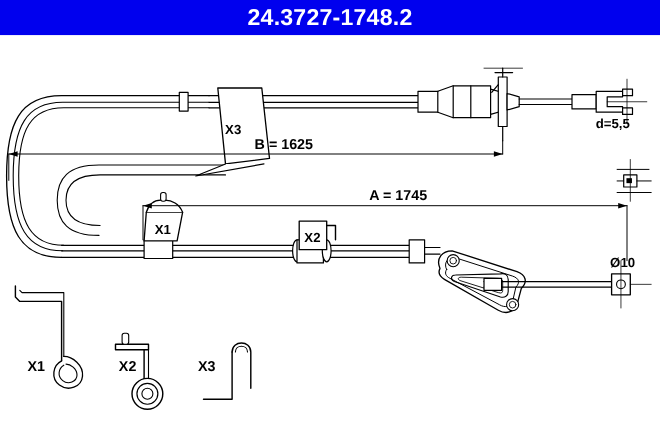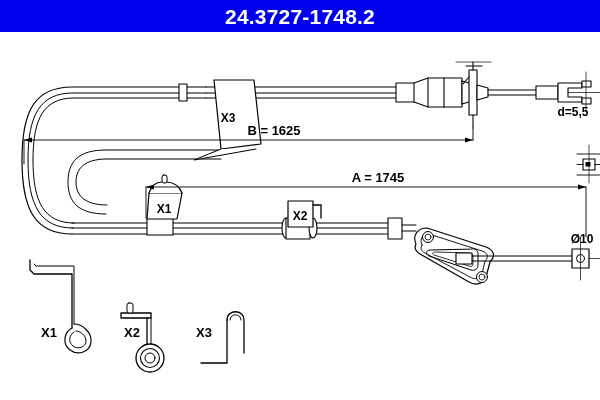--- a/index.html
+++ b/index.html
@@ -36,21 +36,21 @@
   #header .htxt {
     color: #ffffff;
     font-weight: bold;
     font-size: 21px;
     letter-spacing: 0.2px;
     line-height: 1;
     white-space: nowrap;
   }
   #drawing {
     position: absolute;
-    left: 16px;
+    left: 0;
     top: 32px;
     width: 566px;
     height: 368px;
   }
   svg { display: block; }
   .lbl {
     font-family: "Liberation Sans", sans-serif;
     font-weight: bold;
     fill: #000000;
   }

